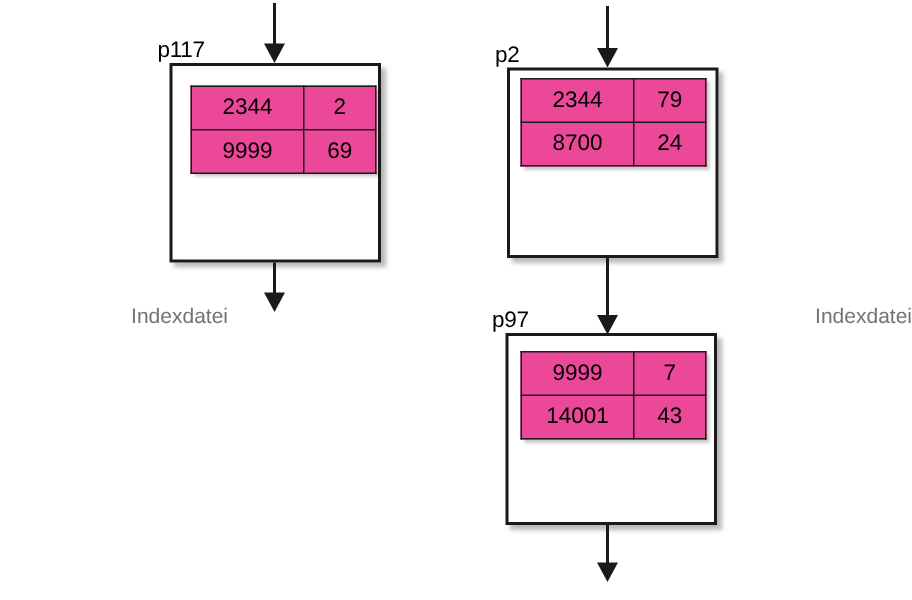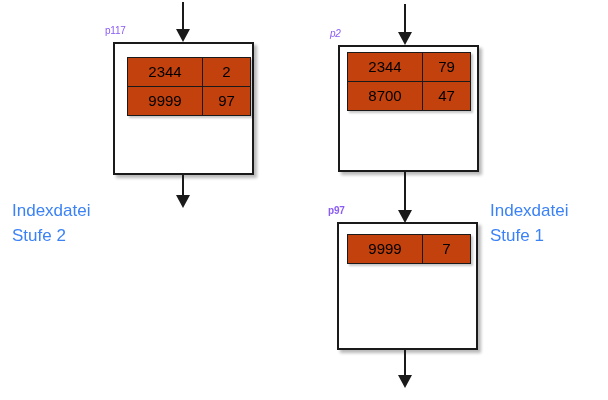--- a/index.html
+++ b/index.html
@@ -29,33 +29,33 @@
     background: #ffffff;
     border: 2px solid #1a1a1a;
     box-sizing: border-box;
     box-shadow: 3px 3px 3px rgba(0,0,0,0.28);
   }
 
   
   .node-label {
     position: absolute;
     font-family: "Liberation Sans", sans-serif;
-    font-size: 10px;
+    font-size: 15px;
     font-weight: 400;
     letter-spacing: -0.2px;
-    color: #8b5cf6;
+    color: #000000;
     white-space: nowrap;
     line-height: 1;
   }
 
   
   .entry-table {
     position: absolute;
     border-collapse: collapse;
-    background: #c2410c;
+    background: #ec4899;
     box-shadow: 2px 2px 2px rgba(0,0,0,0.22);
   }
   .entry-table td {
     border: 1px solid #1a1a1a;
     text-align: center;
     font-family: "Liberation Sans", sans-serif;
     font-size: 15px;
     color: #000000;
     padding: 0;
     height: 28px;
@@ -84,25 +84,25 @@
     width: 0;
     height: 0;
     border-left: 7px solid transparent;
     border-right: 7px solid transparent;
     border-top: 13px solid #1a1a1a;
   }
 
   
   .caption {
     position: absolute;
-    text-align: left;
+    text-align: right;
     font-family: "Liberation Sans", sans-serif;
-    font-size: 17px;
+    font-size: 14px;
     line-height: 25px;
-    color: #3b82f6;
+    color: #737373;
     white-space: nowrap;
   }
 </style>
 </head>
 <body>
 
 <div id="diagram-canvas">
 
   <div class="arrow" style="left:176px; top:2px; height:40px;">
     <div class="shaft" style="height:28px;"></div>
@@ -114,78 +114,80 @@
   <div class="page-box" style="left:113px; top:42px; width:141px; height:133px;"></div>
 
   <table class="entry-table" style="left:127px; top:57px;">
     <tbody>
       <tr>
         <td class="col-key">2344</td>
         <td class="col-ptr">2</td>
       </tr>
       <tr>
         <td class="col-key">9999</td>
-        <td class="col-ptr">97</td>
+        <td class="col-ptr">69</td>
       </tr>
     </tbody>
   </table>
 
   <div class="arrow" style="left:176px; top:175px; height:33px;">
     <div class="shaft" style="height:21px;"></div>
     <div class="head"></div>
   </div>
 
   <div class="caption" style="left:12px; top:198px; width:140px;">
     <div>Indexdatei</div>
-    <div>Stufe 2</div>
   </div>
 
   <div class="arrow" style="left:398px; top:4px; height:41px;">
     <div class="shaft" style="height:29px;"></div>
     <div class="head"></div>
   </div>
 
-  <div class="node-label" style="left:330px; top:29px;font-style:italic;">p2</div>
+  <div class="node-label" style="left:330px; top:29px;">p2</div>
 
   <div class="page-box" style="left:338px; top:45px; width:141px; height:127px;"></div>
 
   <table class="entry-table" style="left:347px; top:52px;">
     <tbody>
       <tr>
         <td class="col-key">2344</td>
         <td class="col-ptr">79</td>
       </tr>
       <tr>
         <td class="col-key">8700</td>
-        <td class="col-ptr">47</td>
+        <td class="col-ptr">24</td>
       </tr>
     </tbody>
   </table>
 
   <div class="arrow" style="left:398px; top:172px; height:51px;">
     <div class="shaft" style="height:39px;"></div>
     <div class="head"></div>
   </div>
 
-  <div class="node-label" style="left:328px; top:206px;font-weight:bold;">p97</div>
+  <div class="node-label" style="left:328px; top:206px;">p97</div>
 
   <div class="page-box" style="left:337px; top:222px; width:141px; height:128px;"></div>
 
   <table class="entry-table" style="left:347px; top:234px;">
     <tbody>
       <tr>
         <td class="col-key">9999</td>
         <td class="col-ptr">7</td>
+      </tr>
+      <tr>
+        <td class="col-key">14001</td>
+        <td class="col-ptr">43</td>
       </tr>
     </tbody>
   </table>
 
   <div class="arrow" style="left:398px; top:350px; height:38px;">
     <div class="shaft" style="height:26px;"></div>
     <div class="head"></div>
   </div>
 
   <div class="caption" style="left:490px; top:198px; width:118px;">
     <div>Indexdatei</div>
-    <div>Stufe 1</div>
   </div>
 
 </div>
 
 </body></html>

